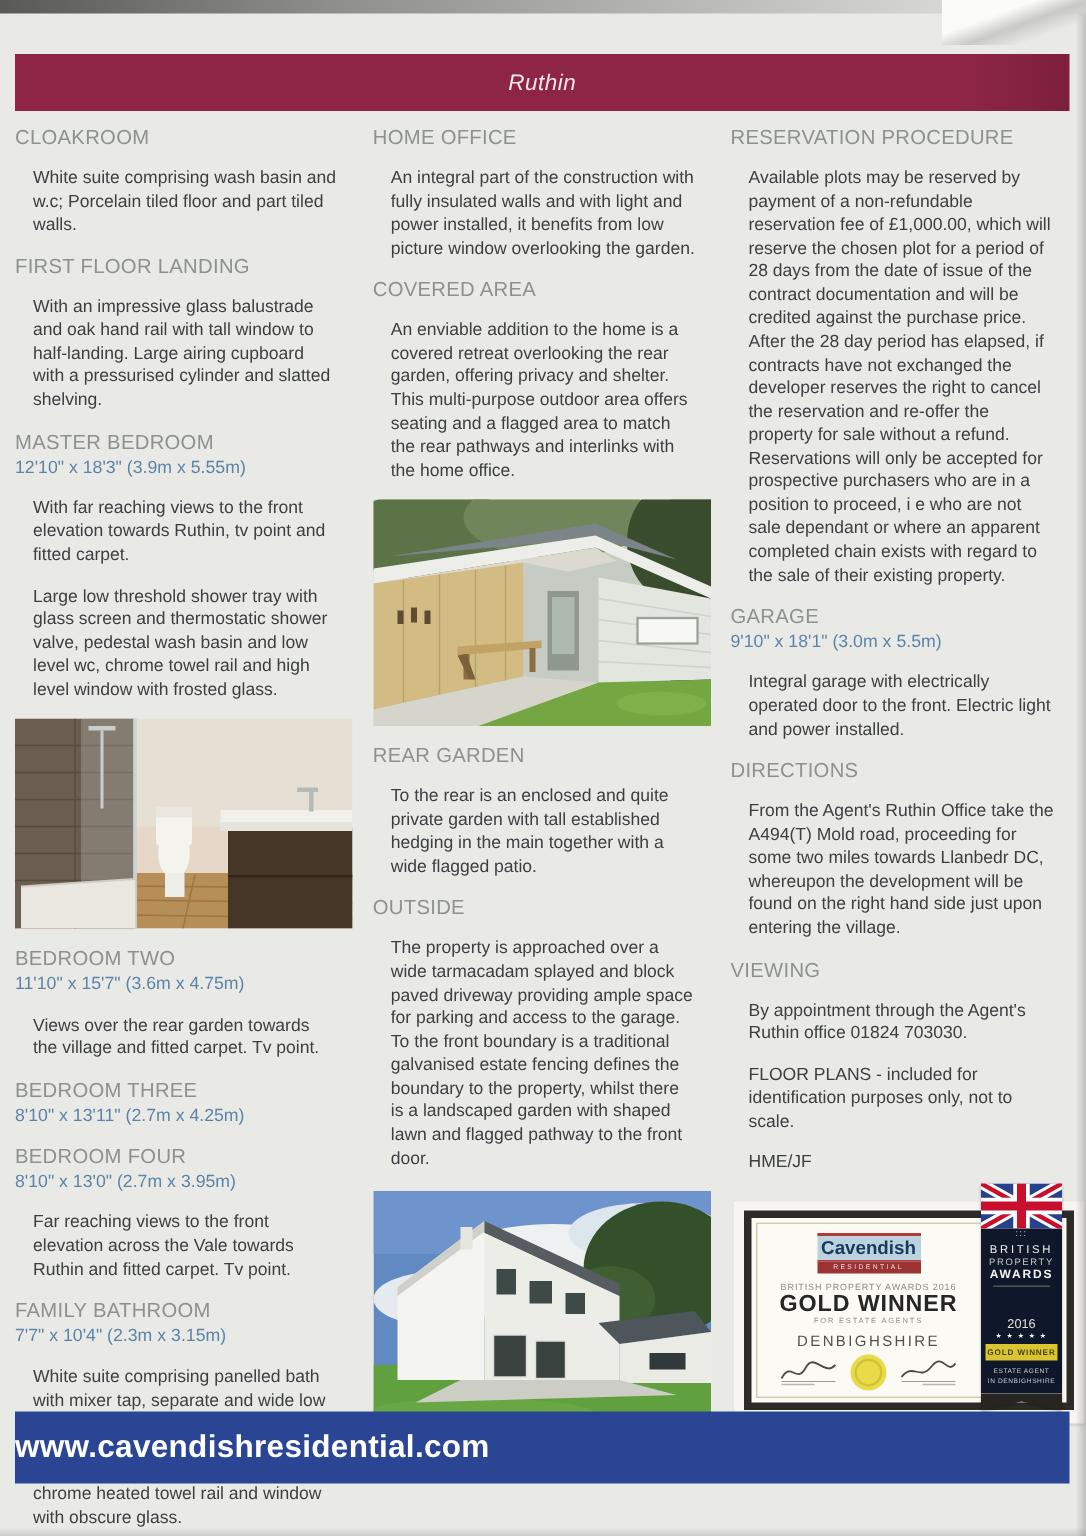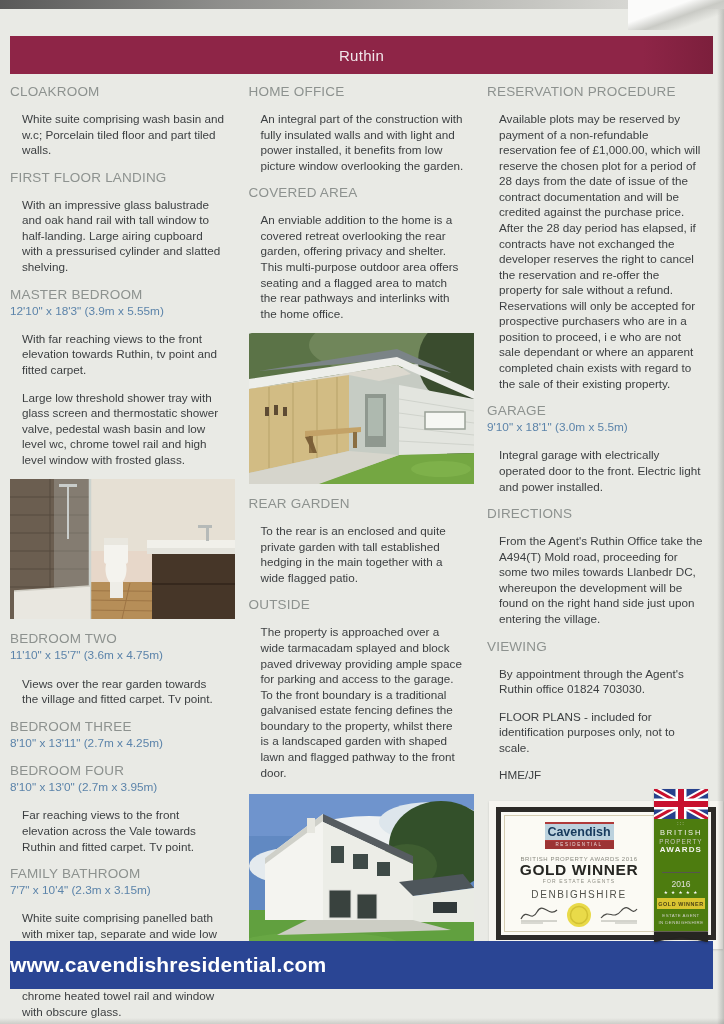--- a/index.html
+++ b/index.html
@@ -17,21 +17,21 @@
     background:linear-gradient(160deg,#fbfbfa 35%,#c9cac5 55%,rgba(233,234,229,0) 75%); }
   .scan-right { position:absolute; top:0; right:0; width:7px; height:100%; z-index:4;
     background:linear-gradient(to left, rgba(110,110,106,.35), rgba(110,110,106,0)); }
   .scan-bottom { position:absolute; bottom:0; left:0; width:100%; height:6px; z-index:4;
     background:linear-gradient(to top, rgba(120,120,116,.25), rgba(120,120,116,0)); }
 
   .banner {
     position:absolute; left:10px; right:11px; top:36px; height:38px;
     background:linear-gradient(to right,#8e2547 90%,#7c1f3c);
     display:flex; align-items:center; justify-content:center;
-    color:#f2e7eb; font-size:15px; letter-spacing:.3px; z-index:2;
+    color:#f2e7eb; font-size:15px; letter-spacing:.3px; z-index:2;font-style:italic;
   }
 
   .columns { position:absolute; top:80px; left:10px; width:705px; display:flex; gap:11px; }
   .col { width:228px; }
 
   .heading { font-size:13.5px; font-weight:400; color:#8d928f; letter-spacing:.2px; margin:12px 0 2px; }
   .section:first-child .heading { margin-top:4px; }
   .body { font-size:11.7px; color:#3c3f41; line-height:1.33; margin:12px; }
   .dims { font-size:11.8px; color:#5c84aa; line-height:1.3; margin:0 0 1px; }
 
@@ -60,26 +60,26 @@
     text-align:center; padding:1.5px 0; }
   .award-line { font-size:6px; color:#8a8a80; letter-spacing:.6px; margin-top:7px; white-space:nowrap; }
   .award-title { font-size:15.5px; font-weight:800; color:#262622; letter-spacing:.6px; line-height:1.05; }
   .award-sub { font-size:5px; color:#8f8f85; letter-spacing:1.2px; }
   .region { font-size:10px; color:#52524b; letter-spacing:1.6px; margin-top:5px; }
   .sig-row { display:flex; align-items:center; gap:5px; margin-top:2px; }
 
   .ribbon { position:absolute; top:-12px; right:15px; width:54px; z-index:3;
     filter:drop-shadow(0 1px 1px rgba(0,0,0,.25)); }
   .ribbon-flag svg { display:block; }
-  .ribbon-body { background:#4d7c0f; color:#eeeeec; text-align:center; padding:2px 0 3px; }
+  .ribbon-body { background:#0f172a; color:#eeeeec; text-align:center; padding:2px 0 3px; }
   .rb-dots { font-size:6px; letter-spacing:1px; color:#d9d9d4; line-height:.9; }
   .rb1 { font-size:7.5px; letter-spacing:1.8px; margin-top:2px; color:#f2f2ef; }
   .rb2 { font-size:6.3px; letter-spacing:1.1px; color:#c9c9c2; margin-top:1px; }
   .rb3 { font-size:8px; letter-spacing:1.2px; font-weight:bold; color:#f4f4f0; }
-  .rb-year { font-size:8.5px; color:#e0e0da; margin:18px auto 0; border-top:1px solid #56554f; padding-top:6px; width:72%; }
+  .rb-year { font-size:8.5px; color:#e0e0da; margin:3px auto 0; border-top:1px solid #56554f; padding-top:19px; width:72%; }
   .rb-stars { font-size:4.6px; color:#fdfdfb; letter-spacing:1px; margin-top:1px; }
   .rb-band { background:#d9c531; color:#4a4214; font-size:5.4px; font-weight:bold;
     letter-spacing:.6px; padding:2.5px 0; margin:3px 3px 3px; }
   .rb-sub { font-size:4.4px; color:#cfcfc8; letter-spacing:.4px; line-height:1.6; padding-bottom:2px; }
   .ribbon-tail { width:100%; height:11px; background:#262522;
     clip-path:polygon(0 0,100% 0,100% 100%,50% 45%,0 100%); }
 </style>
 </head>
 <body>
 

